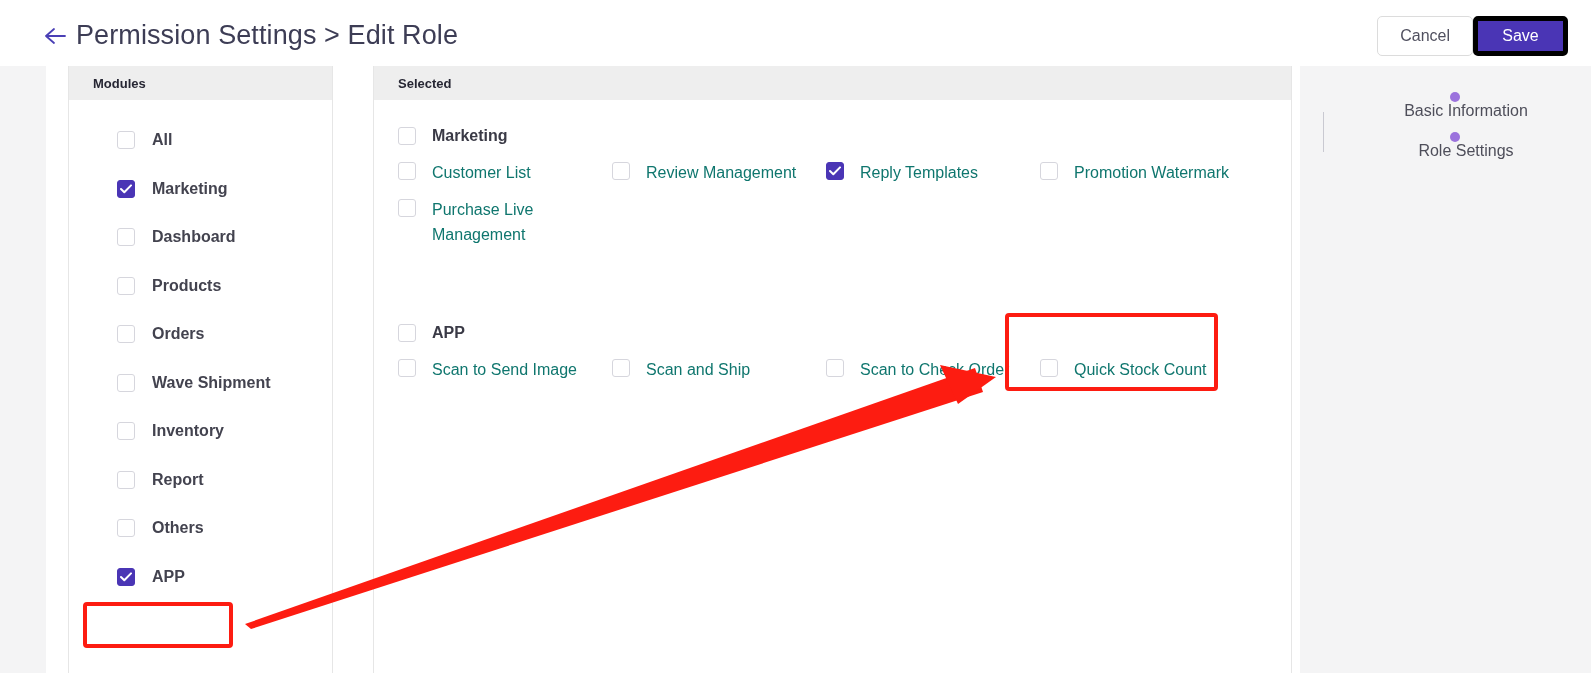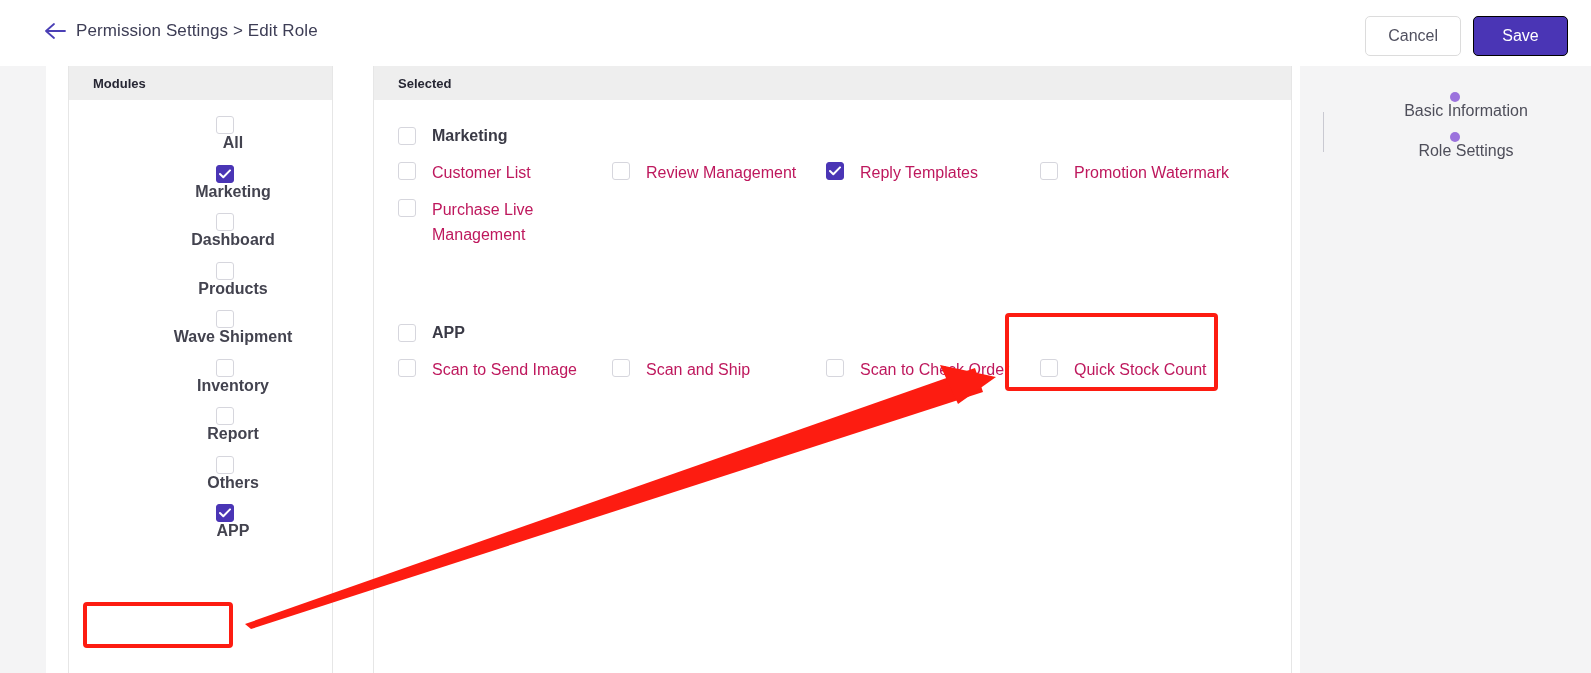--- a/index.html
+++ b/index.html
@@ -37,32 +37,31 @@
   .back-arrow {
     display: inline-flex;
     align-items: center;
     justify-content: center;
     width: 22px; height: 22px;
     color: #4a3fb5;
     cursor: pointer;
   }
   .back-arrow svg { display: block; }
   .breadcrumb-text {
-    font-size: 17px;
+    font-size: 27px;
     color: #3d3d55;
     letter-spacing: .1px;
     white-space: nowrap;
   }
 
   .topbar-actions {
     position: absolute;
     right: 23px; top: 16px;
     display: flex;
     align-items: center;
-    gap: 12px;
     border-radius: 14px;
   }
   .btn {
     height: 40px;
     border-radius: 5px;
     font-size: 16px;
     display: inline-flex;
     align-items: center;
     justify-content: center;
     cursor: pointer;
@@ -70,21 +69,21 @@
     white-space: nowrap;
   }
   .btn-cancel {
     background: #ffffff;
     border: 1px solid #dcdcdc;
     color: #50505f;
     min-width: 95px;
   }
   .btn-save {
     background: #4a35b5;
-    border: 1px solid #000000;
+    border: 5px solid #000000;
     color: #ffffff;
     min-width: 95px;
   }
 
   
   .body-area {
     position: absolute;
     left: 0; top: 66px;
     width: 1591px; height: 607px;
     background: #ffffff;
@@ -117,21 +116,20 @@
   }
   .modules-list {
     padding-top: 16px;
   }
   .module-row {
     height: 48.5px;
     display: flex;
     align-items: center;
     padding-left: 48px;
     cursor: pointer;
-    flex-direction: column;
   }
   .module-label {
     font-size: 16px;
     color: #43434f;
     font-weight: bold;
     margin-left: 17px;
     white-space: nowrap;
   }
 
   
@@ -189,21 +187,21 @@
     width: 214px;
     display: flex;
     align-items: flex-start;
     margin-bottom: 10px;
     cursor: pointer;
     min-height: 27px;
   }
   .perm-item .cb { margin-top: 2px; }
   .perm-label {
     font-size: 16px;
-    color: #be185d;
+    color: #0f766e;
     margin-left: 16px;
     line-height: 25px;
     max-width: 160px;
   }
   .group-app { margin-top: 56px; }
 
   
   .right-panel {
     position: absolute;
     left: 1300px; top: 0;
@@ -319,20 +317,26 @@
           <span class="module-label">Dashboard</span>
         </div>
 
         <div class="module-row">
           <span class="cb">
             
           </span>
           <span class="module-label">Products</span>
         </div>
 
+        <div class="module-row">
+          <span class="cb">
+            
+          </span>
+          <span class="module-label">Orders</span>
+        </div>
 
         <div class="module-row">
           <span class="cb">
             
           </span>
           <span class="module-label">Wave Shipment</span>
         </div>
 
         <div class="module-row">
           <span class="cb">

